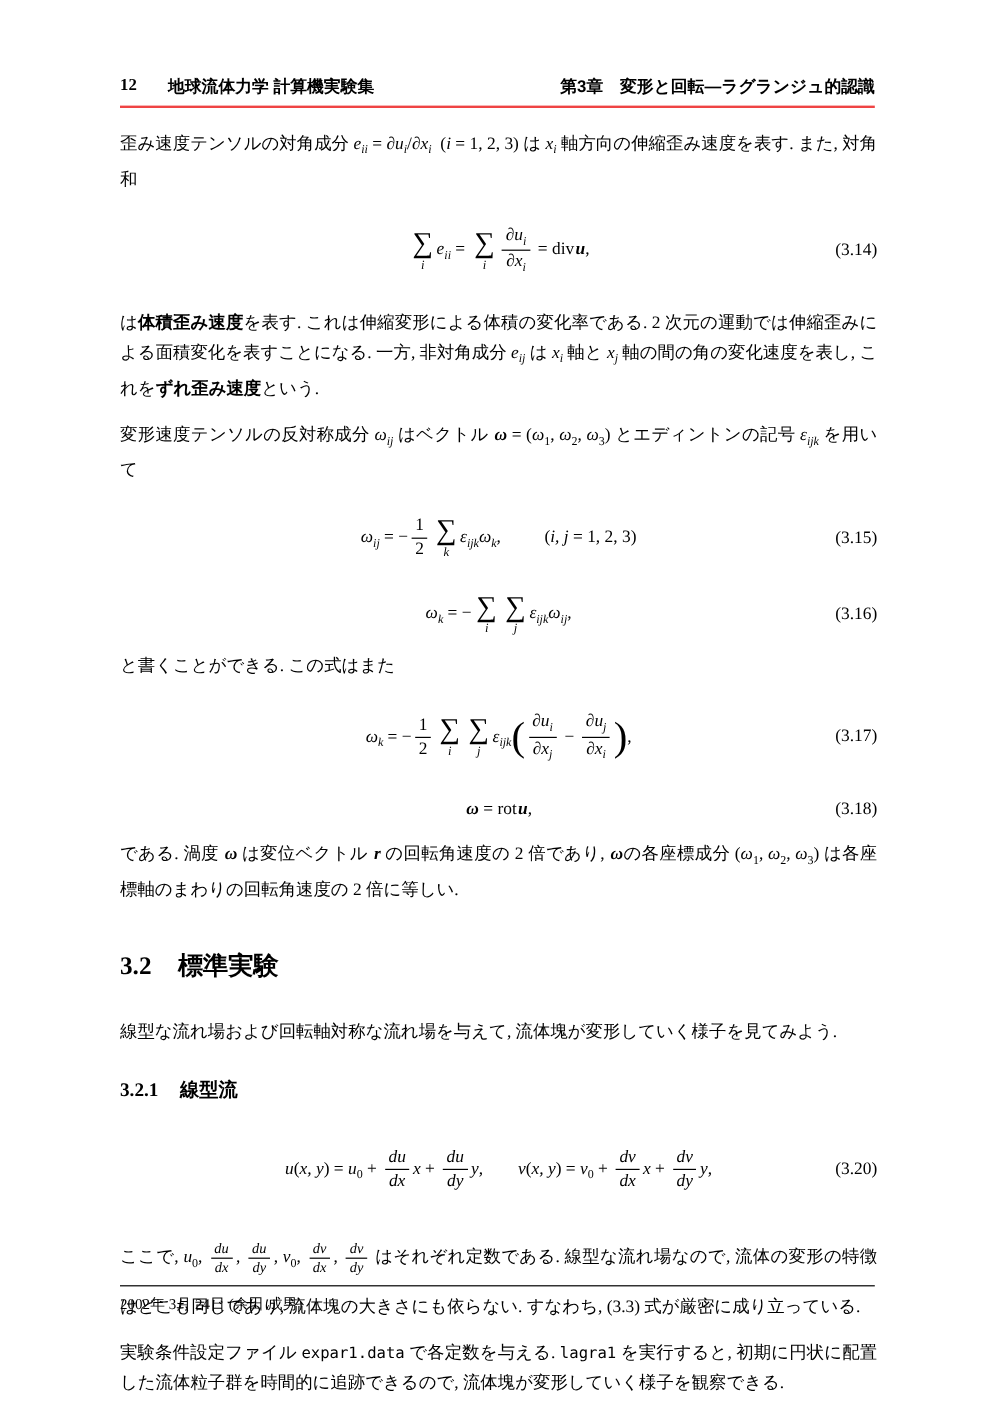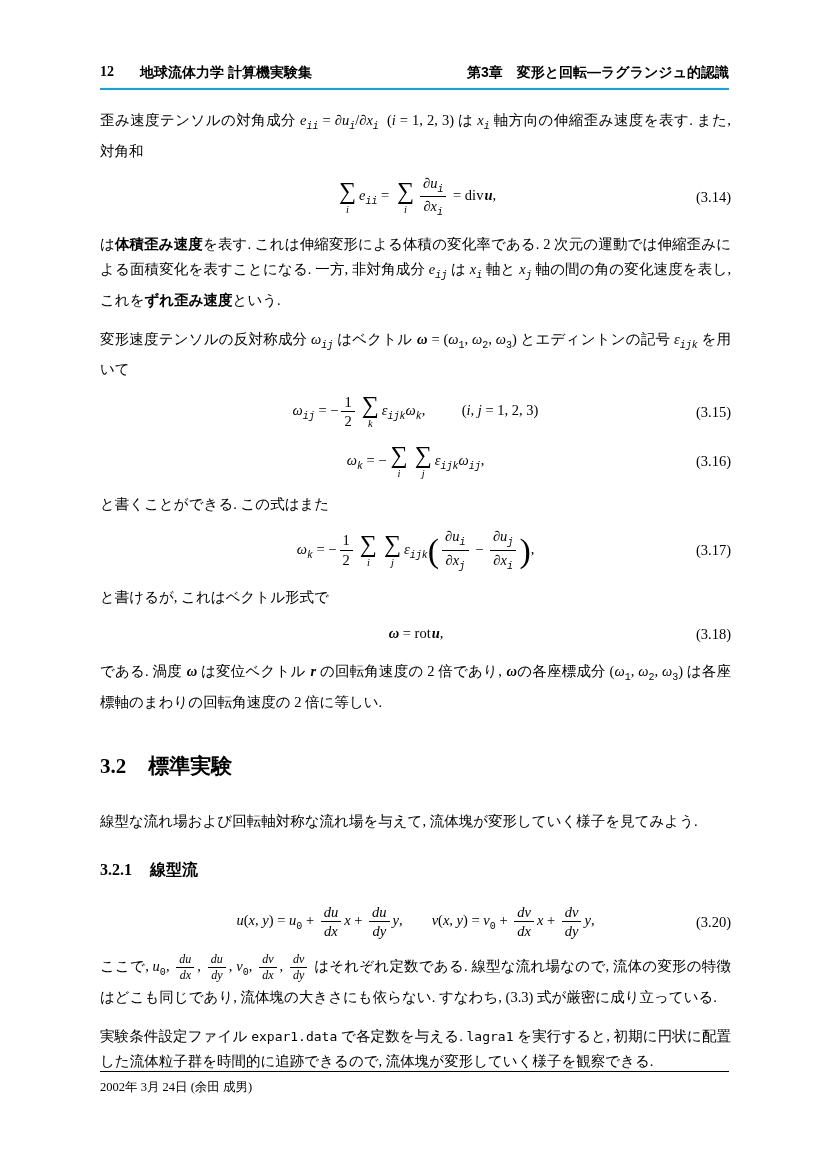--- a/index.html
+++ b/index.html
@@ -7,37 +7,37 @@
     width:826px;height:1169px;overflow:hidden;position:relative;
     background:#ffffff;color:#000;
     font-family:"Liberation Serif","DejaVu Serif",serif;
   }
   .page{position:absolute;inset:0;}
   
   .header{
     position:absolute;left:100px;right:97px;top:64px;
     display:flex;justify-content:space-between;align-items:flex-end;
     font-weight:bold;font-size:14px;
-    border-bottom:2px solid #0ea5e9;padding-bottom:6px;
+    border-bottom:2px solid #ef4444;padding-bottom:6px;
   }
   .h-left{display:flex;gap:26px;}
   .h-left .pgnum{font-family:"Liberation Serif",serif;}
   .h-cjk{font-family:"Liberation Sans","DejaVu Sans",sans-serif;}
   
   .content{
     position:absolute;left:100px;width:631px;top:108px;
     font-size:14.5px;line-height:25px;text-align:justify;
   }
   p.para{margin:0 0 11px 0;}
   .para b{font-family:"Liberation Sans","DejaVu Sans",sans-serif;}
   
   .m{font-style:italic;}
   .mb{font-style:italic;font-weight:bold;margin-left:1px;}
-  sub{font-size:10px;font-family:Liberation Mono, monospace;}
-  .frac{display:inline-block;vertical-align:middle;text-align:center;line-height:1.15;margin:0 3px;}
+  sub{font-size:10px;}
+  .frac{display:inline-block;vertical-align:middle;text-align:center;line-height:1.15;margin:14px 3px;}
   .frac .nu{display:block;border-bottom:1px solid #000;padding:0 3px 1px;}
   .frac .de{display:block;padding:1px 3px 0;}
   .frac.if{font-size:12px;line-height:1.1;}
   .sum{display:inline-flex;flex-direction:column;align-items:center;vertical-align:middle;line-height:1;margin:0 3px 0 4px;}
   .sum .sg{font-size:24px;line-height:1;}
   .sum .lo{font-size:10.5px;font-style:italic;line-height:1;margin-top:2px;}
   .bp{display:inline-block;font-size:34px;vertical-align:middle;line-height:0.8;font-weight:normal;}
   code{font-family:"DejaVu Sans Mono","Liberation Mono",monospace;font-size:13px;}
   
   .eq{position:relative;text-align:center;margin:6px 0 13px;}
@@ -113,21 +113,20 @@
       <span class="eqbody"><span class="m">ω<sub>k</sub></span> = −<span class="frac"><span class="nu">1</span><span class="de">2</span></span><span class="sum">
             <span class="sg">∑</span>
             <span class="lo">i</span>
           </span><span class="sum">
             <span class="sg">∑</span>
             <span class="lo">j</span>
           </span><span class="m">ε<sub>ijk</sub></span><span class="bp">(</span><span class="frac"><span class="nu"><span class="m">∂u<sub>i</sub></span></span><span class="de"><span class="m">∂x<sub>j</sub></span></span></span> − <span class="frac"><span class="nu"><span class="m">∂u<sub>j</sub></span></span><span class="de"><span class="m">∂x<sub>i</sub></span></span></span><span class="bp">)</span>,</span>
       <span class="eqnum">(3.17)</span>
     </div>
 
-    <p class="para">と書けるが, これはベクトル形式で</p>
 
     <div class="eq">
       <span class="eqbody"><span class="mb">ω</span> = rot<span class="mb">u</span>,</span>
       <span class="eqnum">(3.18)</span>
     </div>
 
 
 
     <p class="para">である. 渦度 <span class="mb">ω</span> は変位ベクトル <span class="mb">r</span> の回転角速度の 2 倍であり, <span class="mb">ω</span>の各座標成分 (<span class="m">ω</span><sub>1</sub>, <span class="m">ω</span><sub>2</sub>, <span class="m">ω</span><sub>3</sub>) は各座標軸のまわりの回転角速度の 2 倍に等しい.</p>
 

